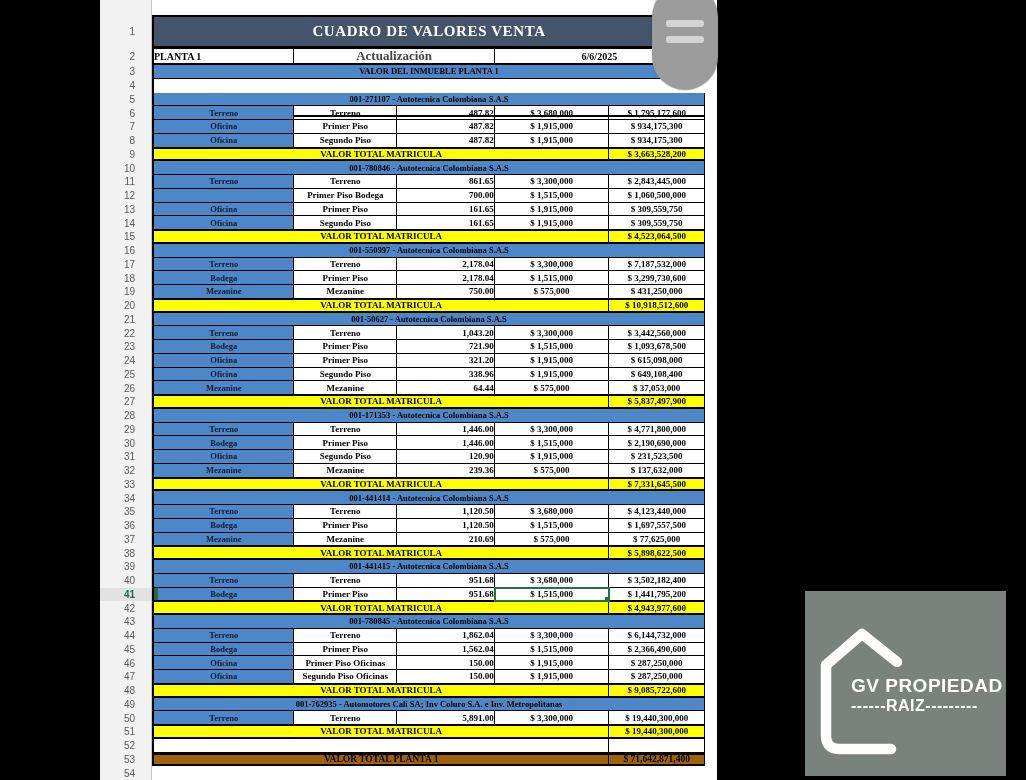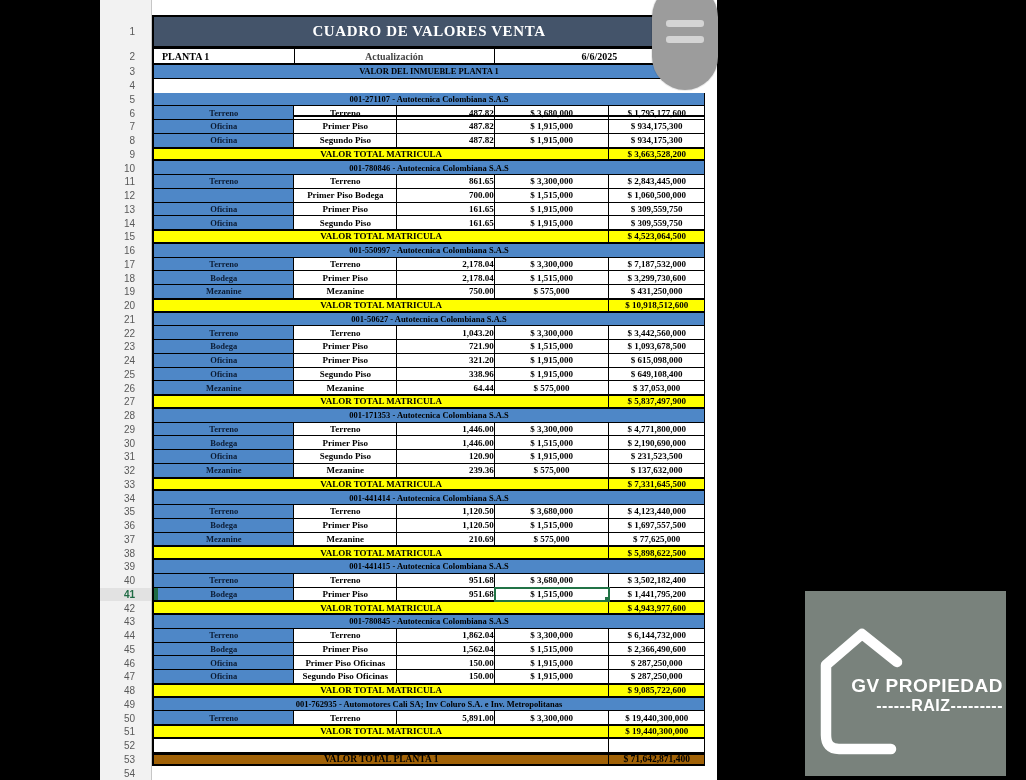--- a/index.html
+++ b/index.html
@@ -23,43 +23,43 @@
   .c{box-sizing:border-box;border-right:1.5px solid #000;border-bottom:1.3px solid #000;
      overflow:hidden;display:flex;align-items:center;justify-content:center;
      font-weight:bold;font-size:9px;color:#000;white-space:nowrap;}
   .nob{border:none !important;background:#fff;}
   .ca{width:141px;} .cb{width:103px;} .cc{width:98px;} .cd{width:115px;} .ce{width:96px;}
   .cad{width:457px;} .cbc{width:201px;} .cde{width:211px;} .cfull{width:553px;}
   
   .title-cell{background:#44546A;color:#fff;font-size:15px;letter-spacing:.6px;
               border-top:2px solid #000;border-bottom:2px solid #000;}
   .r-info .c{border-top:1px solid #000;border-bottom:2.2px solid #000;background:#fff;}
-  .info-a{justify-content:flex-start;padding-left:8px;font-size:10px;}
-  .info-b{font-size:10px;color:#444;}
+  .info-a{justify-content:flex-start;font-size:10px;}
+  .info-b{font-size:13px;color:#444;}
   .info-c{font-size:10px;}
   .sub,.sec,.hd{background:#4E87C7;font-size:8.5px;border-bottom:1.6px solid #000;}
   .hd{border-bottom-width:2px;margin-top:36px;}
   .ablue{background:#4E87C7;color:#0b1b33;font-size:8.5px;}
   .cc.val{justify-content:flex-end;}
   .tot{background:#FFFF00;border-top:1.6px solid #000;border-bottom:2px solid #000;}
   .grand{background:#a16207;border-top:2px solid #000;border-bottom:2.2px solid #000;font-size:9.5px;}
   .sel{position:relative;z-index:3;outline:2.4px solid #217346;outline-offset:-1px;}
   .sel::after{content:"";position:absolute;right:-2px;bottom:-2px;width:4px;height:4px;
               background:#217346;border:1px solid #fff;}
   .leftmark{position:relative;}
   .leftmark::before{content:"";position:absolute;left:0;top:0;bottom:0;width:4px;background:#1f6b44;z-index:2;}
   
   .fab{position:absolute;left:652px;top:-16px;width:66px;height:106px;background:#9C9C9C;
        border-radius:33px;z-index:10;box-shadow:0 0 0 1px rgba(0,0,0,.08);}
   .fab .bar{position:absolute;left:14px;width:38px;height:7px;border-radius:3px;background:#D4D4D4;}
   .fab .b1{top:36px;} .fab .b2{top:52px;}
   
   .logo{position:absolute;left:805px;top:591px;width:201px;height:185px;background:#79827C;z-index:5;}
   .logo svg{position:absolute;left:0;top:0;}
-  .logo .ltxt{position:absolute;left:46px;top:84px;width:152px;text-align:right;color:#fff;
+  .logo .ltxt{position:absolute;left:46px;top:84px;width:152px;text-align:left;color:#fff;
               font-family:"Liberation Sans",sans-serif;font-weight:bold;line-height:1.15;}
   .logo .l1{font-size:19px;letter-spacing:.5px;}
   .logo .l2{font-size:16px;letter-spacing:.5px;}
 </style>
 </head>
 <body>
 
 <div class="sheet">
   <div class="grid">
       <div class="r r-sp">

